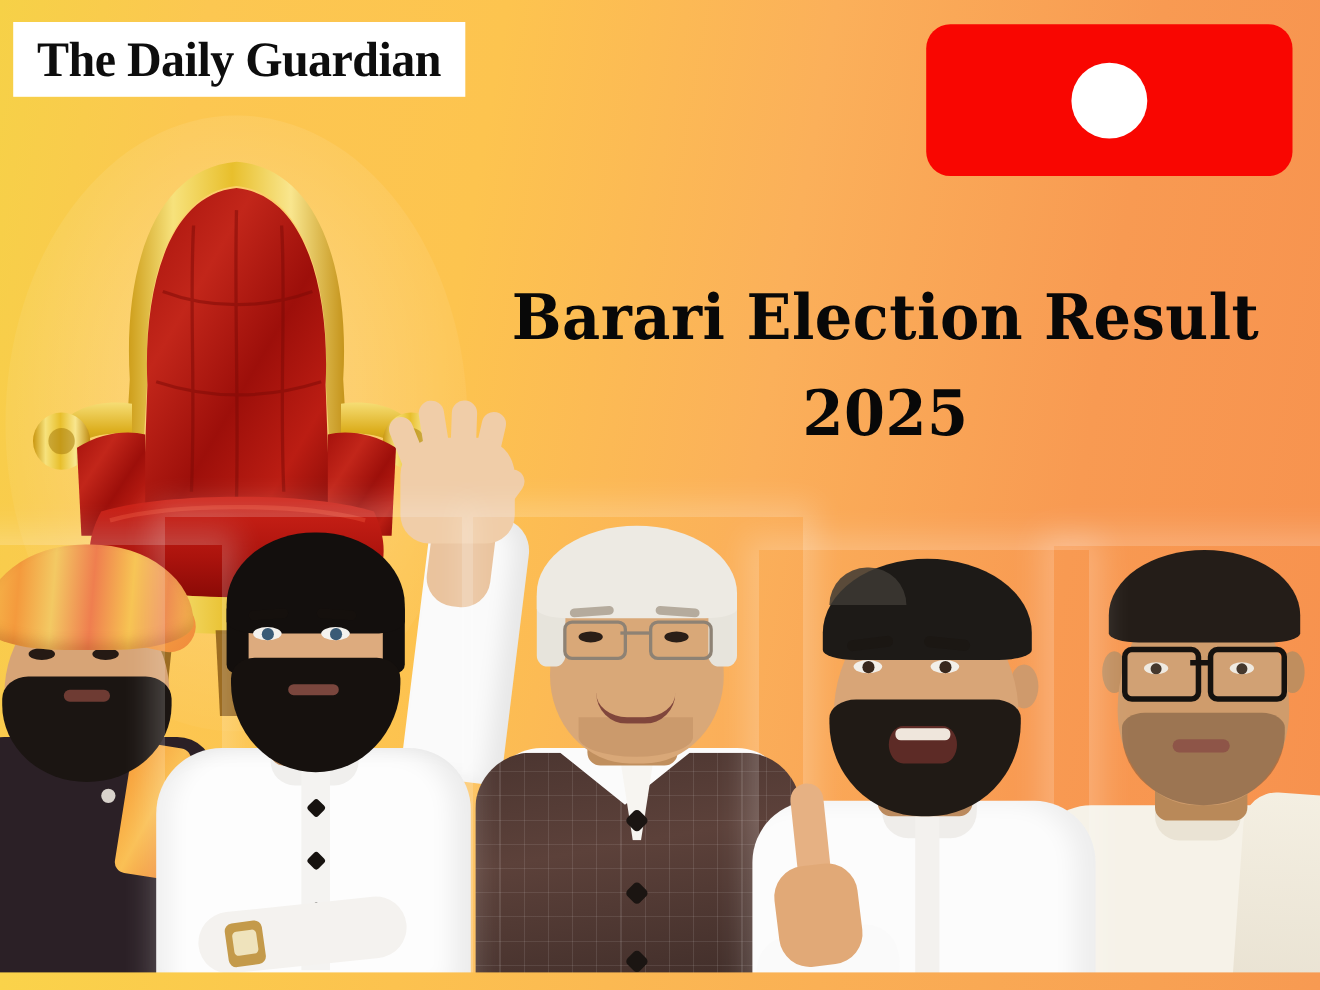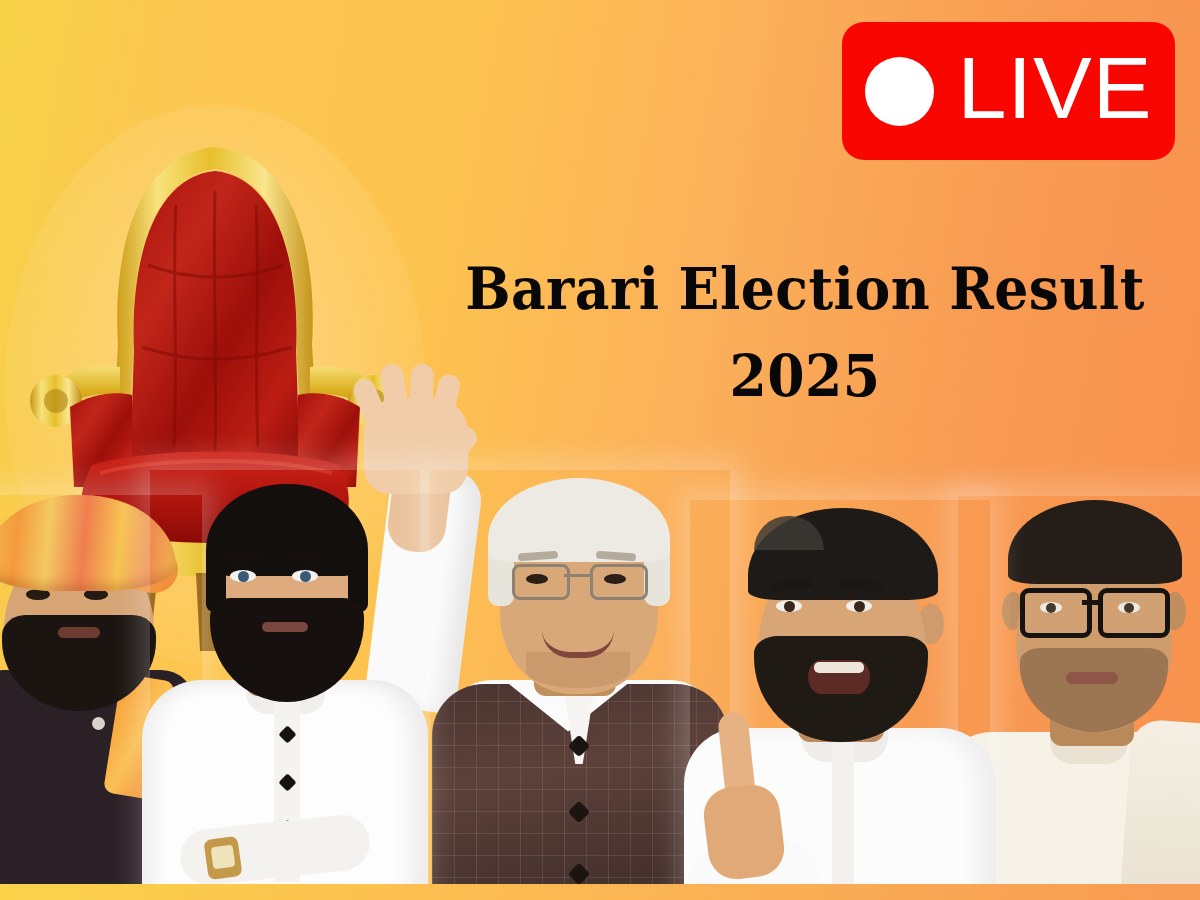--- a/index.html
+++ b/index.html
@@ -533,21 +533,23 @@
       <div class="brow r"></div>
     </div>
 
   </div>
 
   <div class="headline">
     <span>Barari Election Result</span>
     <span class="l2">2025</span>
   </div>
 
+  <div class="logo-band">
+    <span class="logo-text">The Daily Guardian</span>
+  </div>
 
   <div class="live-badge">
     <span class="live-dot"></span>
-    <span class="live-text">LIVE</span>
   </div>
 
   <div class="bottom-strip"></div>
 
 </div>
 
 </body></html>

